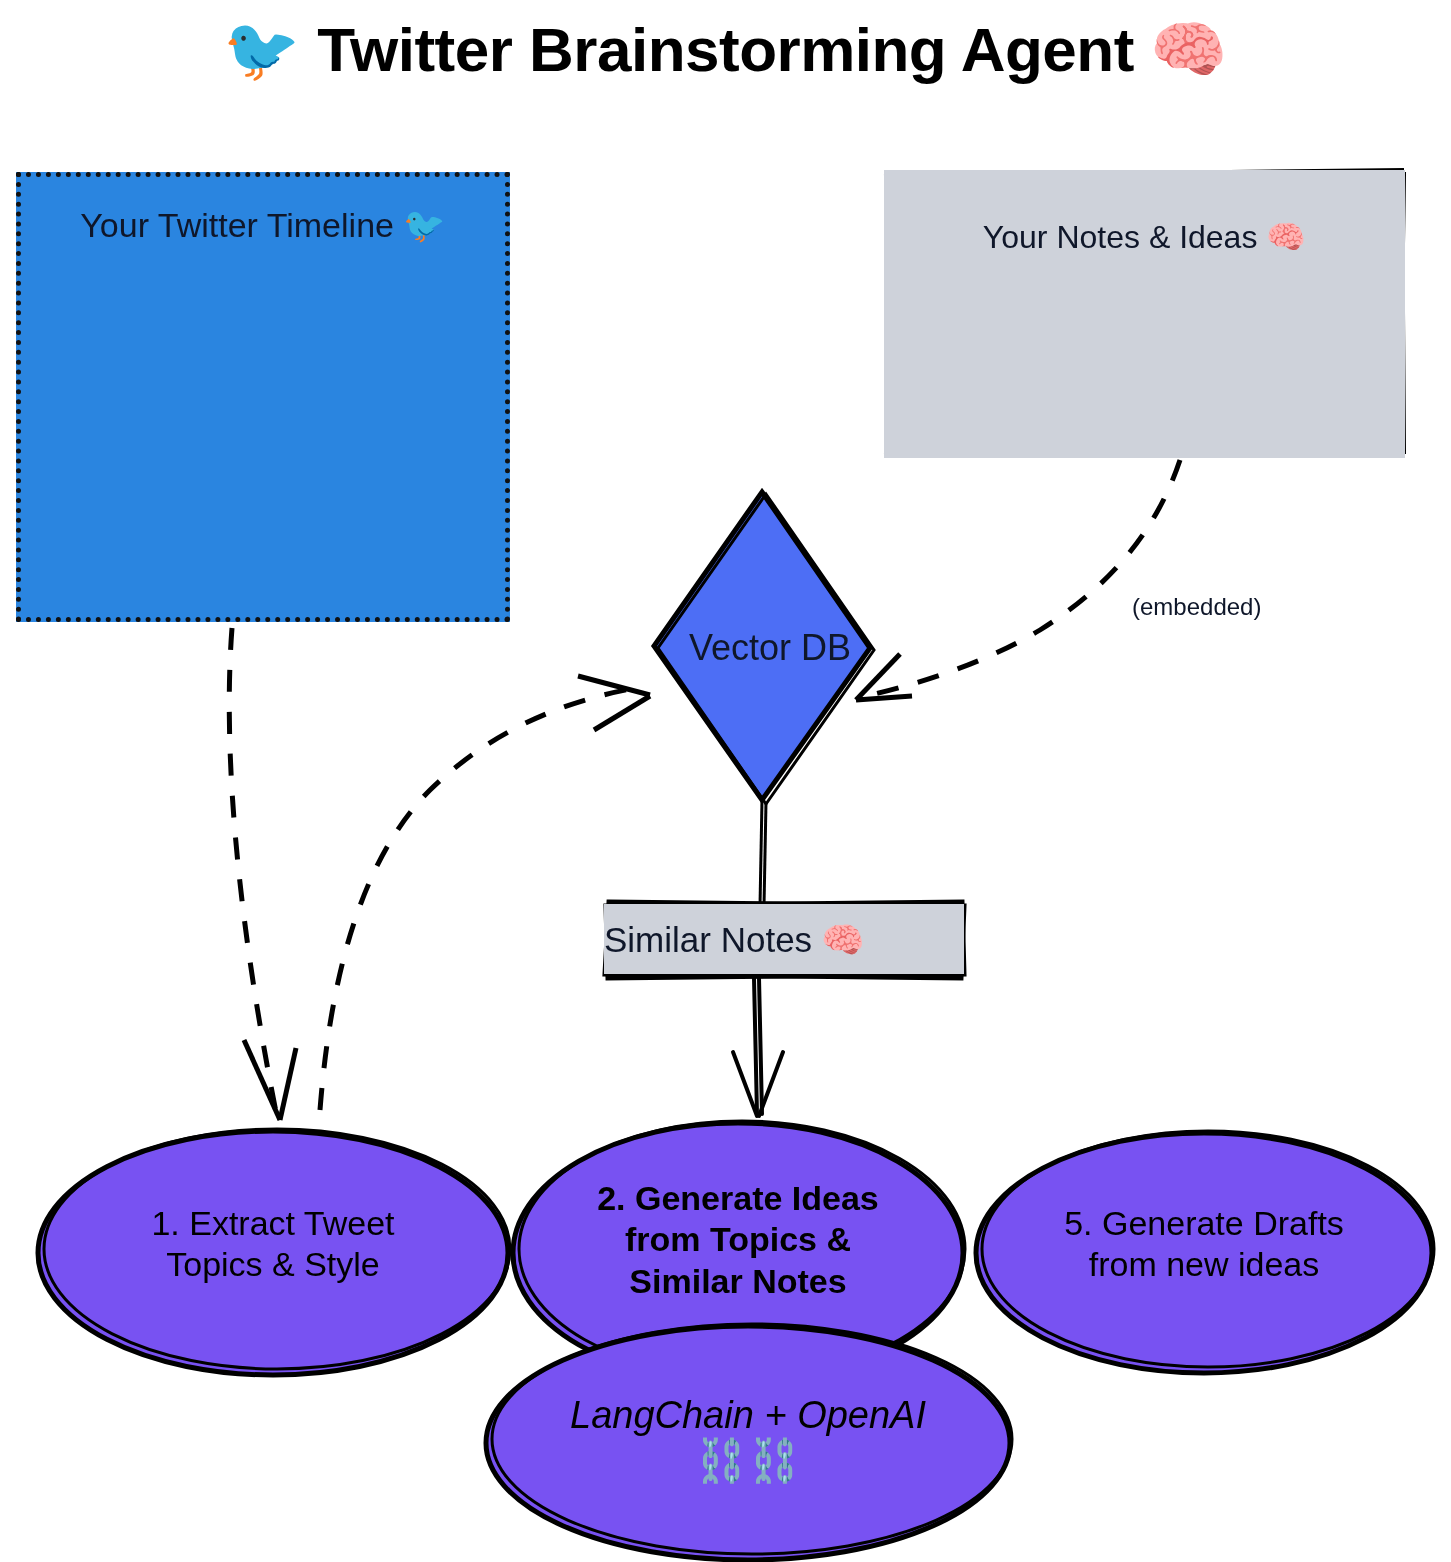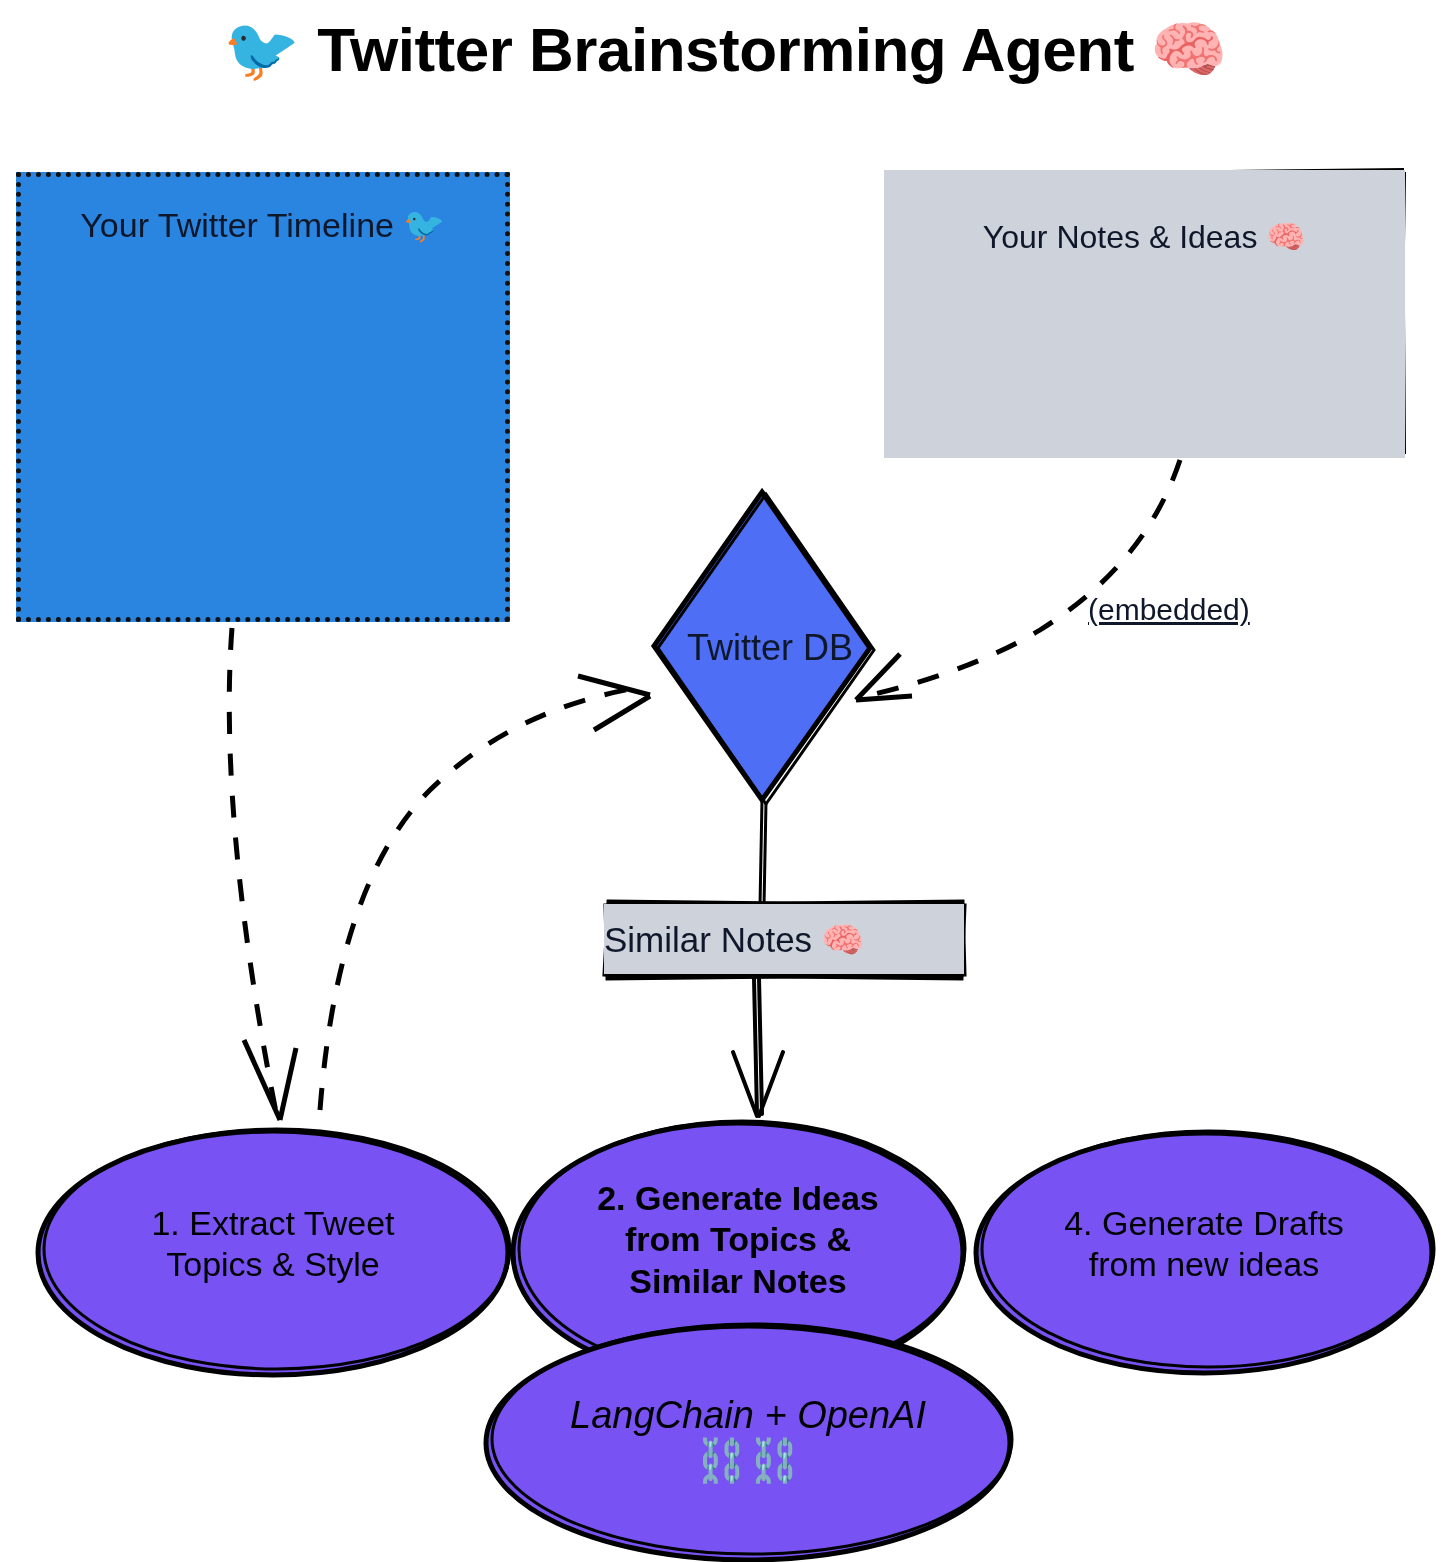--- a/index.html
+++ b/index.html
@@ -107,23 +107,22 @@
     top: 627px;
     left: 620px;
     width: 300px;
     text-align: center;
     font-size: 36px;
   }
 
   
   #embedded-label {
     top: 593px;
-    left: 1088px;
-    font-size: 30px;
-    text-decoration: underline;
+    left: 1132px;
+    font-size: 24px;
   }
 
   
   .ellipse-label {
     position: absolute;
     text-align: center;
     font-size: 34px;
     line-height: 1.22;
     color: #000;
     font-family: "Liberation Sans", sans-serif;
@@ -219,29 +218,29 @@
 </svg>
 
 <div id="page-title">🐦 Twitter Brainstorming Agent 🧠</div>
 
 <div id="timeline-box"></div>
 <div id="timeline-title" class="node-label" style="white-space: pre-line;">Your Twitter Timeline 🐦</div>
 
 <div id="notes-box"></div>
 <div id="notes-title" class="node-label" style="white-space: pre-line;">Your Notes &amp; Ideas 🧠</div>
 
-<div id="vector-db-title" class="node-label" style="white-space: pre-line;">Twitter DB</div>
+<div id="vector-db-title" class="node-label" style="white-space: pre-line;">Vector DB</div>
 
 <div id="embedded-label" class="node-label" style="white-space: pre-line;">(embedded)</div>
 
 <div id="similar-notes-box"></div>
 <div id="similar-notes-title" class="node-label" style="white-space: pre-line;">Similar Notes 🧠</div>
 
 <div id="step1-label" class="ellipse-label" style="white-space: pre-line;">1. Extract Tweet
 Topics &amp; Style</div>
 <div id="step2-label" class="ellipse-label" style="white-space: pre-line; font-weight: bold;">2. Generate Ideas
 from Topics &amp;
 Similar Notes</div>
-<div id="step3-label" class="ellipse-label" style="white-space: pre-line;">4. Generate Drafts
+<div id="step3-label" class="ellipse-label" style="white-space: pre-line;">5. Generate Drafts
 from new ideas</div>
 
 <div id="tool-label" class="ellipse-label" style="white-space: pre-line;">LangChain + OpenAI</div>
 <div id="tool-icons">⛓️⛓️</div>
 
 </body></html>

